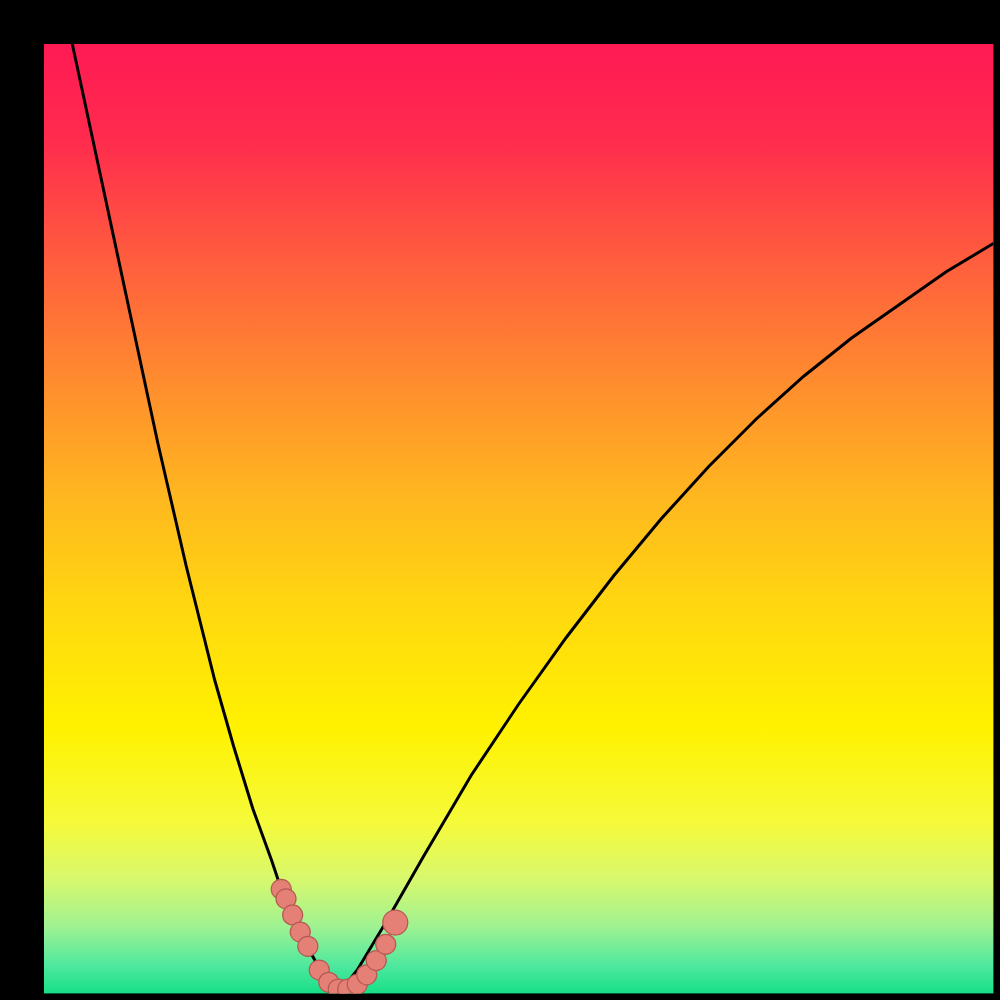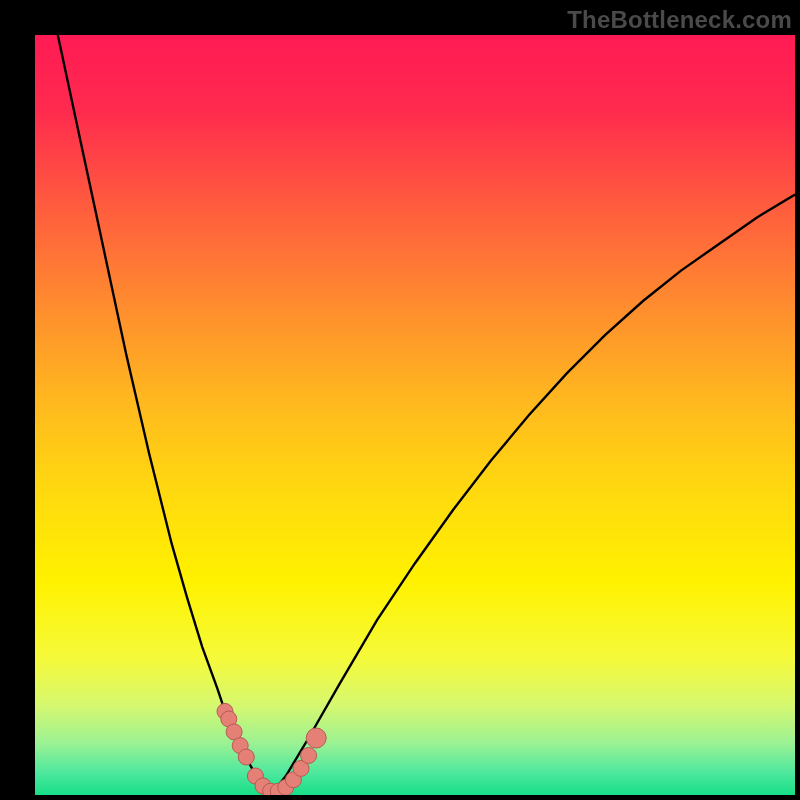--- a/index.html
+++ b/index.html
@@ -36,21 +36,20 @@
     font-weight: bold;
     letter-spacing: 0.2px;
     user-select: none;
   }
   svg { display: block; }
 </style>
 </head>
 <body>
 
 <div class="frame">
-  <div class="watermark">TheBottleneck.com</div>
   <div class="plot">
     <svg id="chart-svg" width="760" height="760" viewBox="0 0 760 760">
       <defs>
         <linearGradient id="bg-grad" x1="0" y1="0" x2="0" y2="1">
             <stop offset="0.0%" stop-color="#ff1a54"></stop>
             <stop offset="10.0%" stop-color="#ff2b4e"></stop>
             <stop offset="22.0%" stop-color="#ff5a3f"></stop>
             <stop offset="35.0%" stop-color="#ff8a2f"></stop>
             <stop offset="48.0%" stop-color="#ffb81f"></stop>
             <stop offset="60.0%" stop-color="#ffd90f"></stop>

